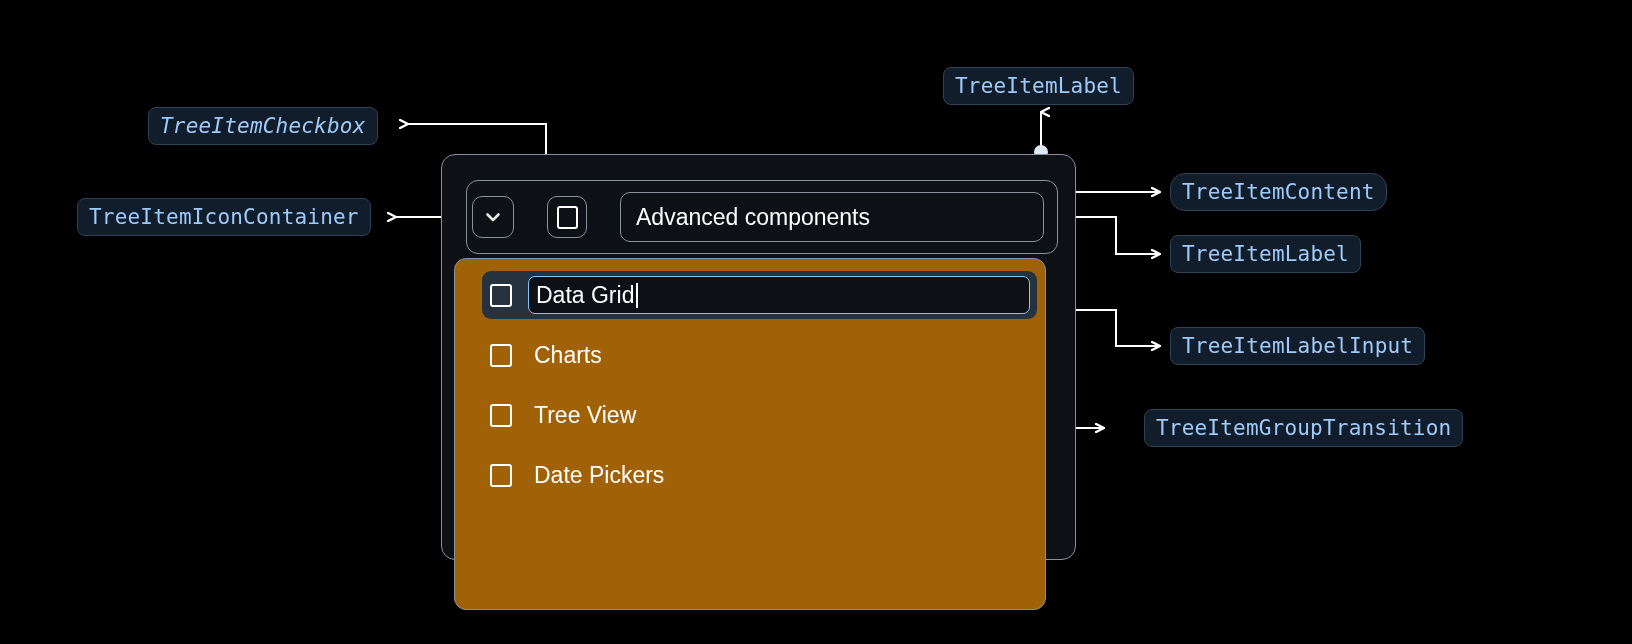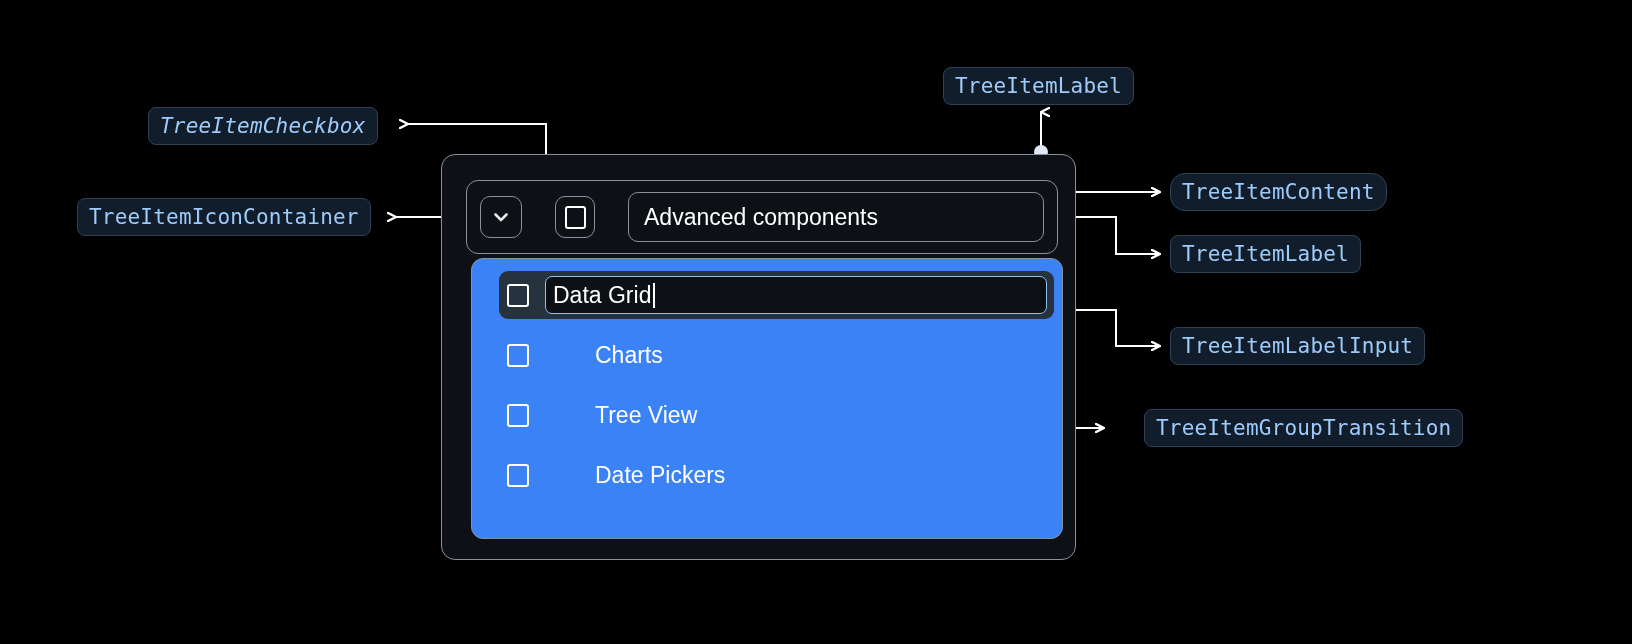--- a/index.html
+++ b/index.html
@@ -62,21 +62,21 @@
     left: 24px;
     top: 25px;
     width: 592px;
     height: 74px;
     box-sizing: border-box;
     background: #0d1116;
     border: 1.6px solid #8a9099;
     border-radius: 12px;
     display: flex;
     align-items: center;
-    padding-left: 13px;
+    padding-left: 5px;
     gap: 24px;
   }
 
   .icon-container {
     width: 42px;
     height: 42px;
     box-sizing: border-box;
     border: 1.6px solid #8a9099;
     border-radius: 10px;
     display: flex;
@@ -117,44 +117,44 @@
     display: flex;
     align-items: center;
     padding-left: 15px;
     color: #ffffff;
     font-size: 23px;
     margin-right: 13px;
   }
 
   .group-box {
     position: absolute;
-    left: 29px;
+    left: 12px;
     top: 103px;
     width: 592px;
-    height: 281px;
-    box-sizing: border-box;
-    background: #3b82f6;
+    height: 352px;
+    box-sizing: border-box;
+    background: #a16207;
     border: 1.6px solid #8a9099;
     border-radius: 12px;
     padding-top: 12px;
   }
 
   .tree-row {
     position: relative;
     height: 48px;
     display: flex;
     align-items: center;
     margin: 0 8px 0 27px;
     border-radius: 9px;
     box-sizing: border-box;
   }
   .tree-row.selected {
     background: #26323e;
   }
-  .tree-row + .tree-row { margin-top: 12px; gap: 44px; }
+  .tree-row + .tree-row { margin-top: 12px; }
 
   .row-cbox {
     width: 22px;
     height: 23px;
     box-sizing: border-box;
     border: 2.6px solid #ffffff;
     border-radius: 3px;
     flex: 0 0 auto;
     margin-left: 8px;
   }

